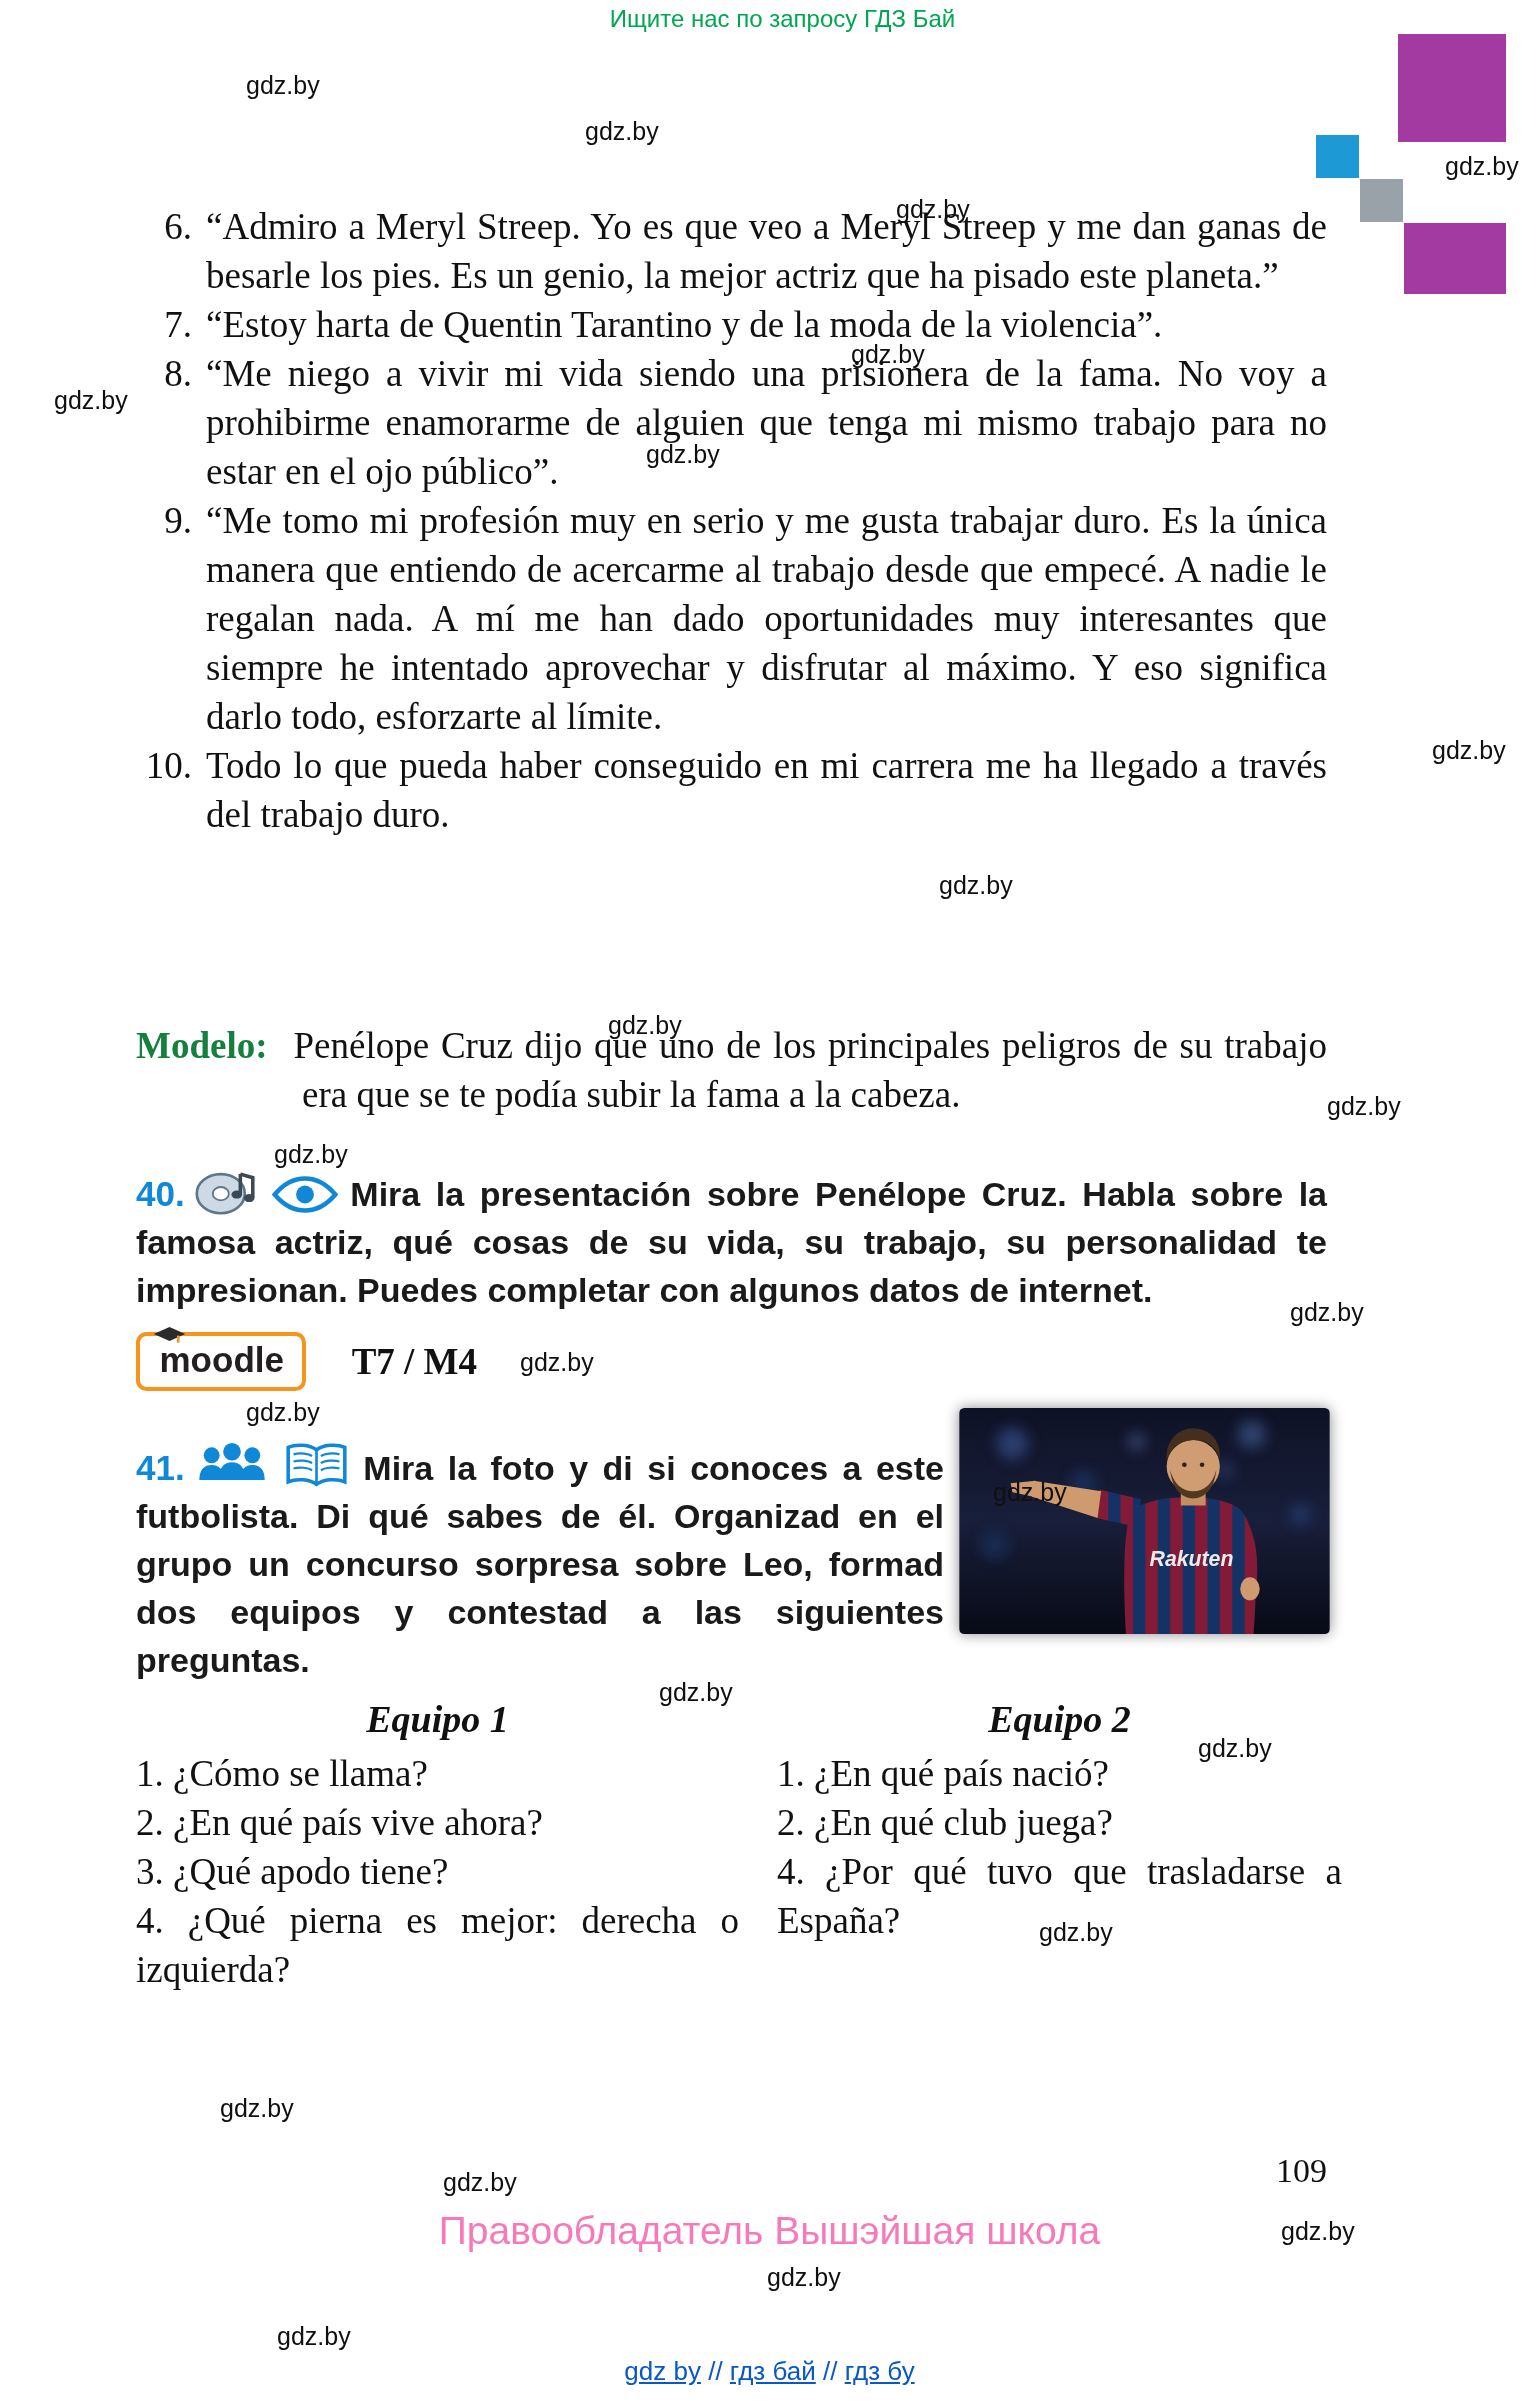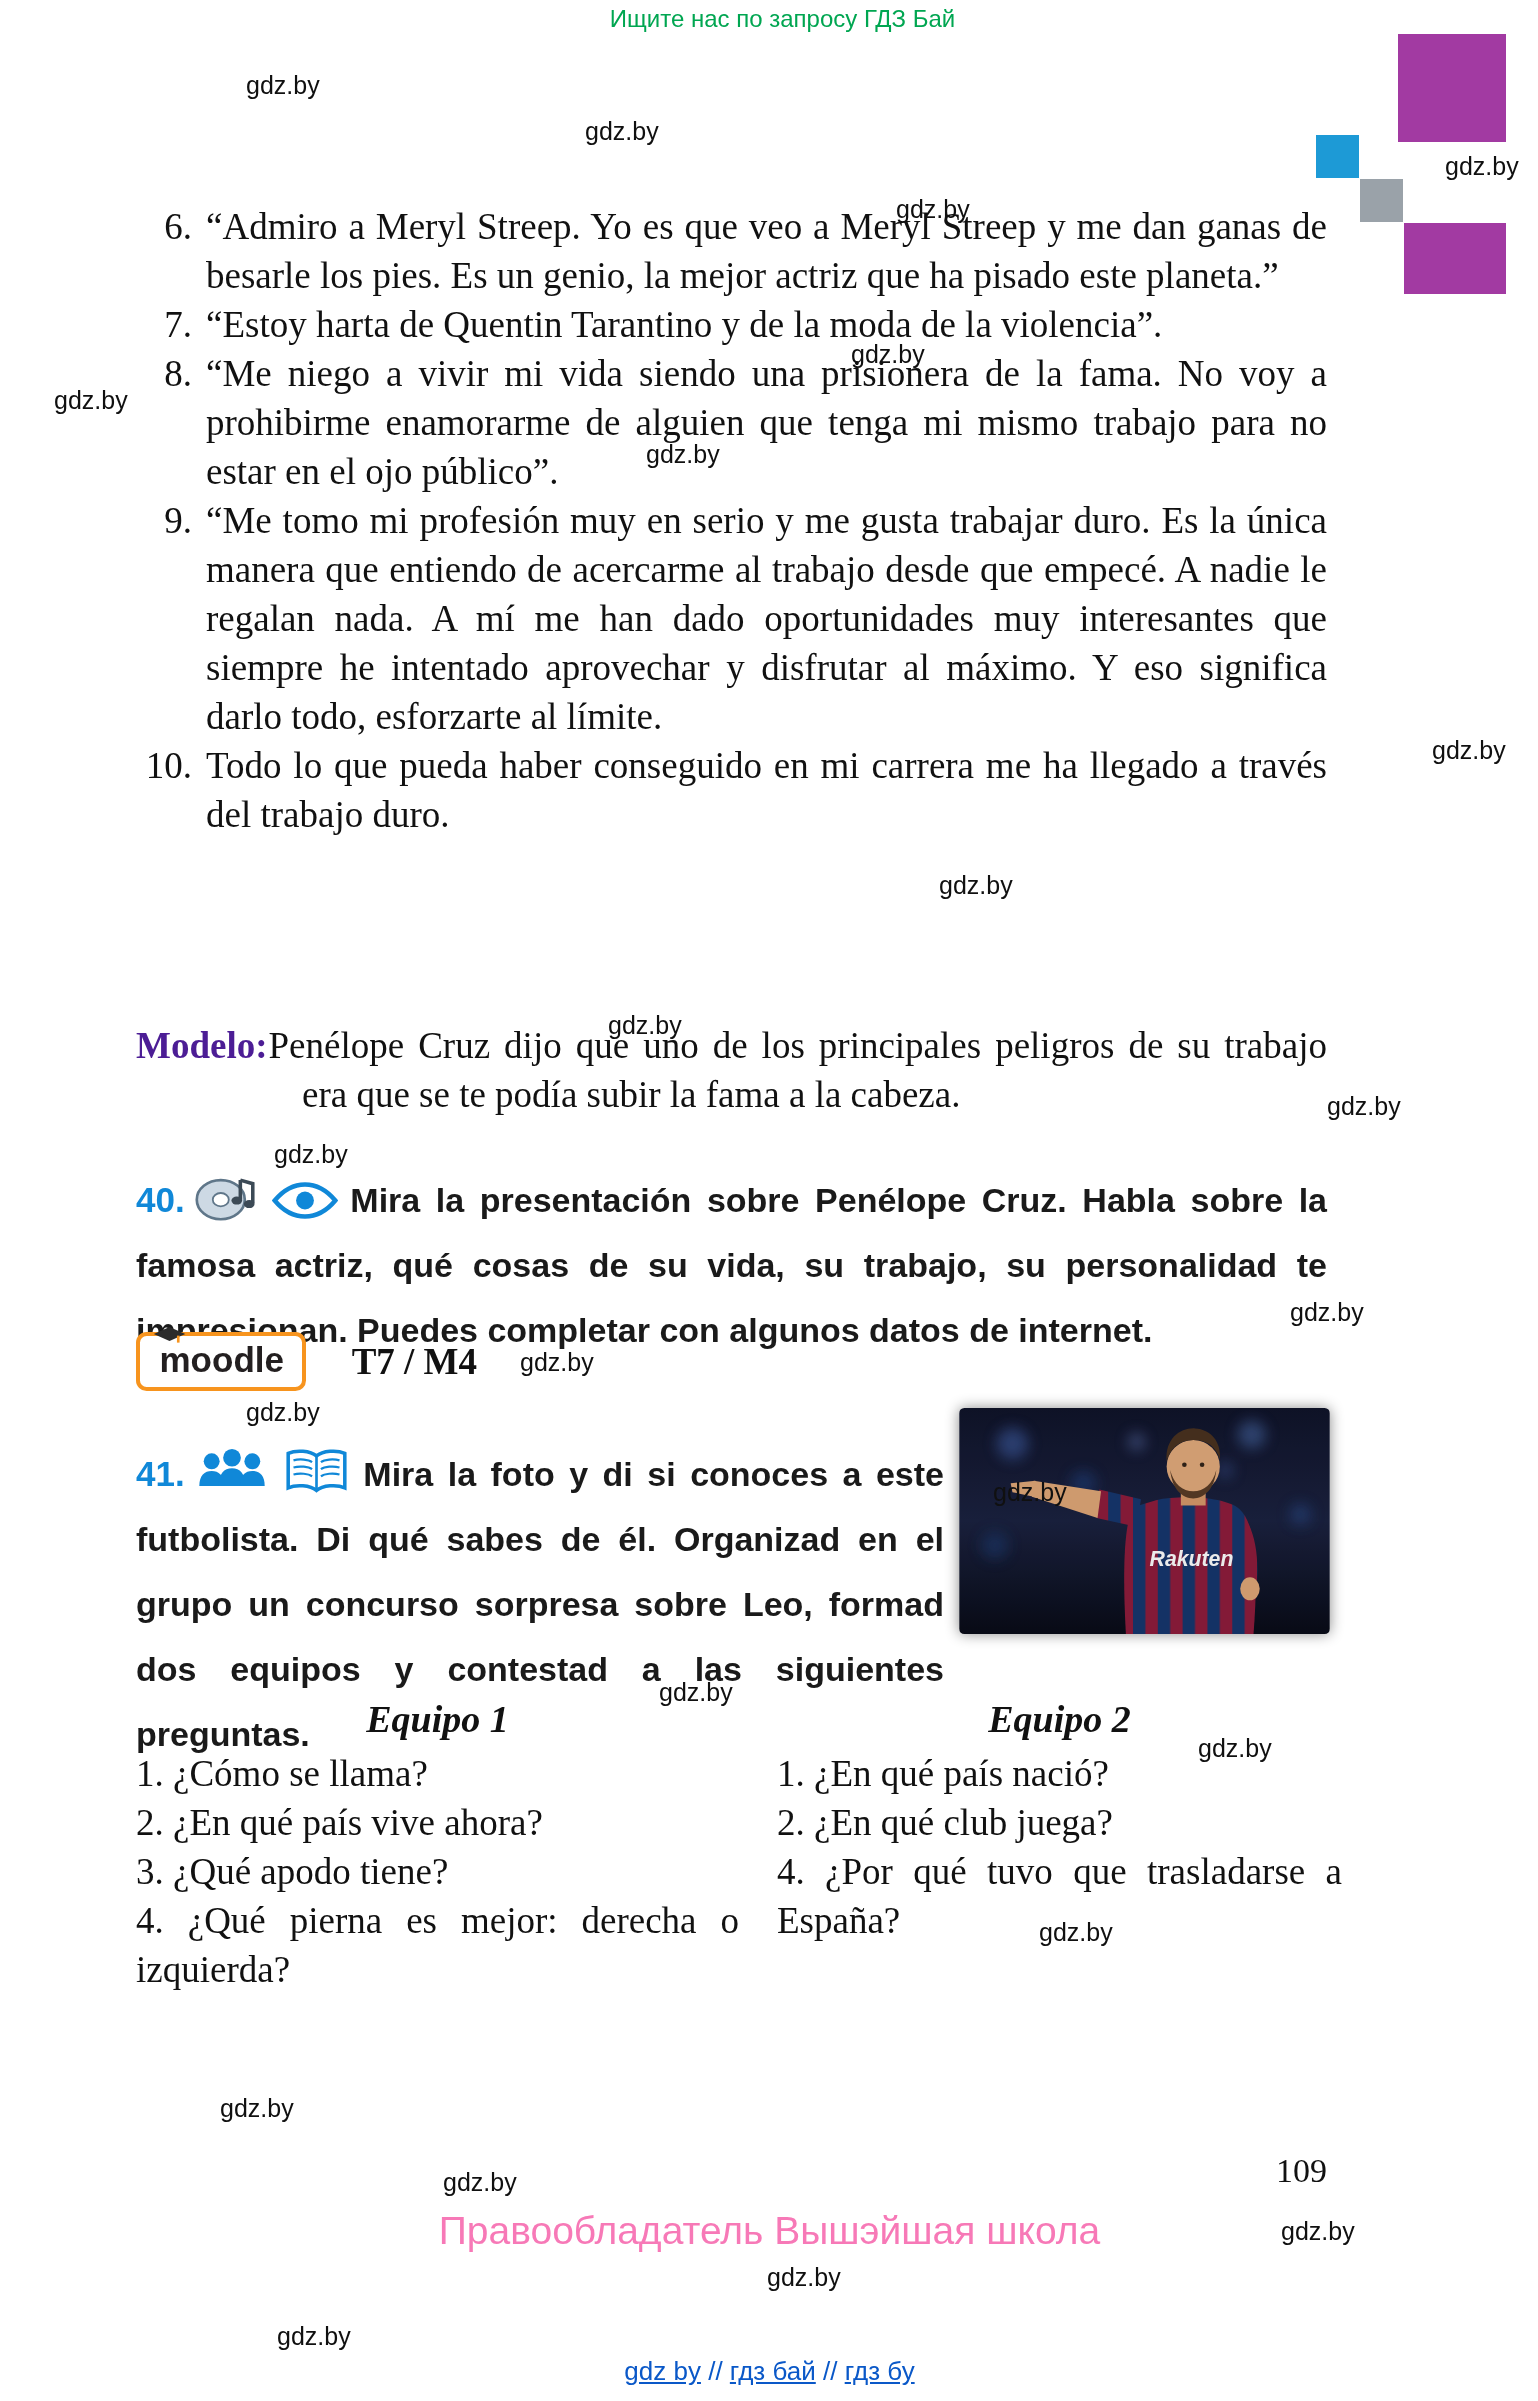--- a/index.html
+++ b/index.html
@@ -17,24 +17,24 @@
   .sq4{left:1404px;top:223px;width:102px;height:71px;background:#a23aa2;}
 
   .quotes{position:absolute;left:136px;top:202px;width:1191px;}
   .quote-row{display:flex;}
   .q-num{flex:0 0 70px;text-align:right;padding-right:14px;box-sizing:border-box;
          font-size:37px;line-height:49px;}
   .q-text{flex:1;text-align:justify;font-size:37px;line-height:49px;}
 
   .modelo{position:absolute;left:136px;top:1021px;width:1191px;font-size:37px;line-height:49px;
           text-align:justify;padding-left:166px;text-indent:-166px;box-sizing:border-box;}
-  .modelo-label{color:#4c1d95;font-weight:bold;margin-right:1px;}
+  .modelo-label{color:#15803d;font-weight:bold;margin-right:26px;}
 
   .exercise{font-family:"Liberation Sans",sans-serif;font-weight:bold;font-size:34px;
-            line-height:65px;color:#1a1a1a;text-align:justify;margin:0;}
+            line-height:48px;color:#1a1a1a;text-align:justify;margin:0;}
   .ex40{position:absolute;left:136px;top:1167px;width:1191px;}
   .ex41{position:absolute;left:136px;top:1441px;width:808px;}
   .ex-num{color:#1088d8;margin-right:8.9px;font-size:35px;}
   .ex-icon{display:inline-block;vertical-align:-8.9px;margin-right:12.4px;}
 
   .moodle-row{position:absolute;left:136px;top:1332px;display:flex;align-items:center;gap:16px;}
   .moodle-box{position:relative;display:inline-flex;align-items:center;border:4.4px solid #f7941e;
               border-radius:10.6px;padding:3.5px 17.7px 7px 19.5px;background:#fff;}
   .moodle-word{font-family:"Liberation Sans",sans-serif;font-weight:bold;font-size:35px;color:#231f20;}
   .moodle-cap{position:absolute;left:12.4px;top:-10.6px;}

